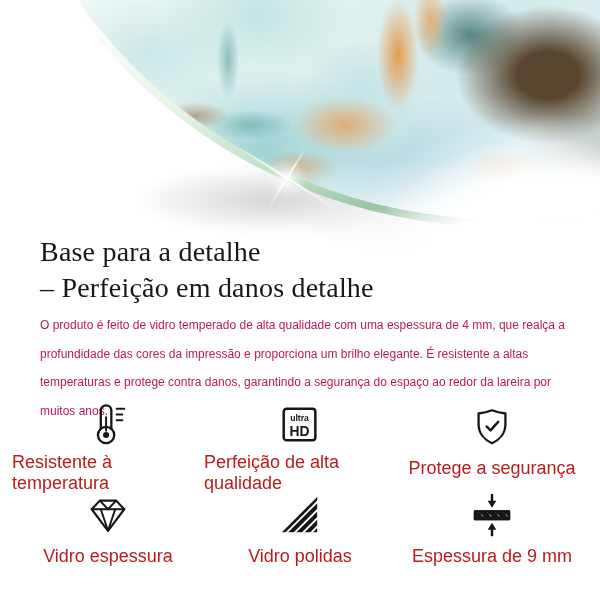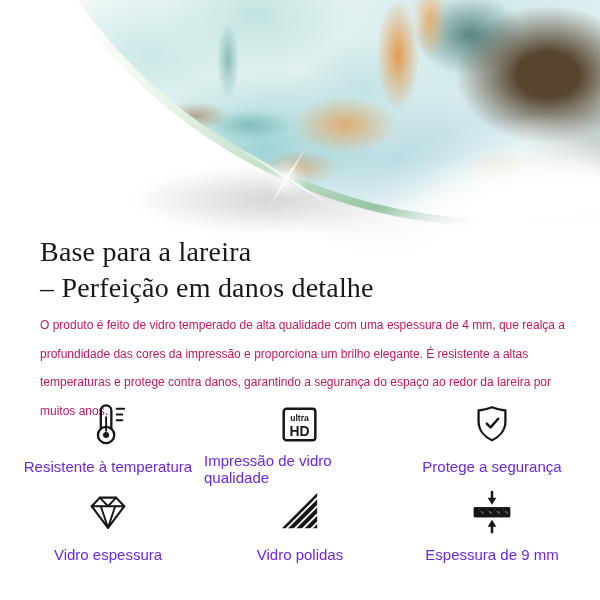--- a/index.html
+++ b/index.html
@@ -87,22 +87,22 @@
     position:absolute; left:40px; top:311px; width:532px;
     font-size:12px; line-height:28.5px; color:#be185d;
   }
 
   
   .features {
     position:absolute; left:12px; top:400px; width:576px;
     display:grid; grid-template-columns:repeat(3, 1fr); grid-row-gap:2px;
   }
   .feature { display:flex; flex-direction:column; align-items:center; height:86px; }
-  .icon-box { height:54px; display:flex; align-items:flex-start; justify-content:center; }
-  .feature .label { margin-top:4px; font-size:15px; color:#6d28d9; }
+  .icon-box { height:54px; display:flex; align-items:center; justify-content:center; }
+  .feature .label { margin-top:4px; font-size:18px; color:#b91c1c; }
 
   svg { display:block; }
   .ico { stroke:#161616; fill:none; stroke-width:2.4; stroke-linecap:round; stroke-linejoin:round; }
   .ico-text { font-family:"Liberation Sans", sans-serif; fill:#161616; stroke:none; font-weight:bold; }
 </style>
 </head>
 <body>
 
 <div class="hero">
   <div class="disc-shadow"></div>
@@ -110,21 +110,21 @@
   <div class="disc-art"></div>
   <div class="fade-overlay"></div>
   <div class="sparkle">
     <div class="ray-a"></div>
     <div class="ray-b"></div>
     <div class="glow"></div>
   </div>
 </div>
 
 <h1 class="title">
-  <span>Base para a lareira</span>
+  <span>Base para a detalhe</span>
   <span>– Perfeição em danos detalhe</span>
 </h1>
 
 <p class="desc">O produto é feito de vidro temperado de alta qualidade com uma espessura de 4 mm, que realça a profundidade das cores da impressão e proporciona um brilho elegante. É resistente a altas temperaturas e protege contra danos, garantindo a segurança do espaço ao redor da lareira por muitos anos.</p>
 
 <div class="features">
 
   <div class="feature">
     <div class="icon-box">
       <svg class="ico" width="46" height="48" viewBox="0 0 48 48">
@@ -141,21 +141,21 @@
   </div>
 
   <div class="feature">
     <div class="icon-box">
       <svg class="ico" width="46" height="48" viewBox="0 0 48 48">
         <rect x="7" y="8" width="33" height="33" rx="3" stroke-width="2.6"></rect>
         <text class="ico-text" x="23.5" y="21" font-size="9" text-anchor="middle">ultra</text>
         <text class="ico-text" x="23.5" y="36" font-size="14.5" text-anchor="middle">HD</text>
       </svg>
     </div>
-    <div class="label">Impressão de vidro qualidade</div>
+    <div class="label">Perfeição de alta qualidade</div>
   </div>
 
   <div class="feature">
     <div class="icon-box">
       <svg class="ico" width="46" height="48" viewBox="0 0 48 48">
         <path d="M24 6.5 C29 8.5 33.5 9.4 38 9.9 V21 C38 30.5 31.5 37.5 24 41 C16.5 37.5 10 30.5 10 21 V9.9 C14.5 9.4 19 8.5 24 6.5 Z"></path>
         <path d="M18.5 23.5 L22.5 27.5 L30.5 18.5" stroke-width="2.6"></path>
       </svg>
     </div>
     <div class="label">Protege a segurança</div>

